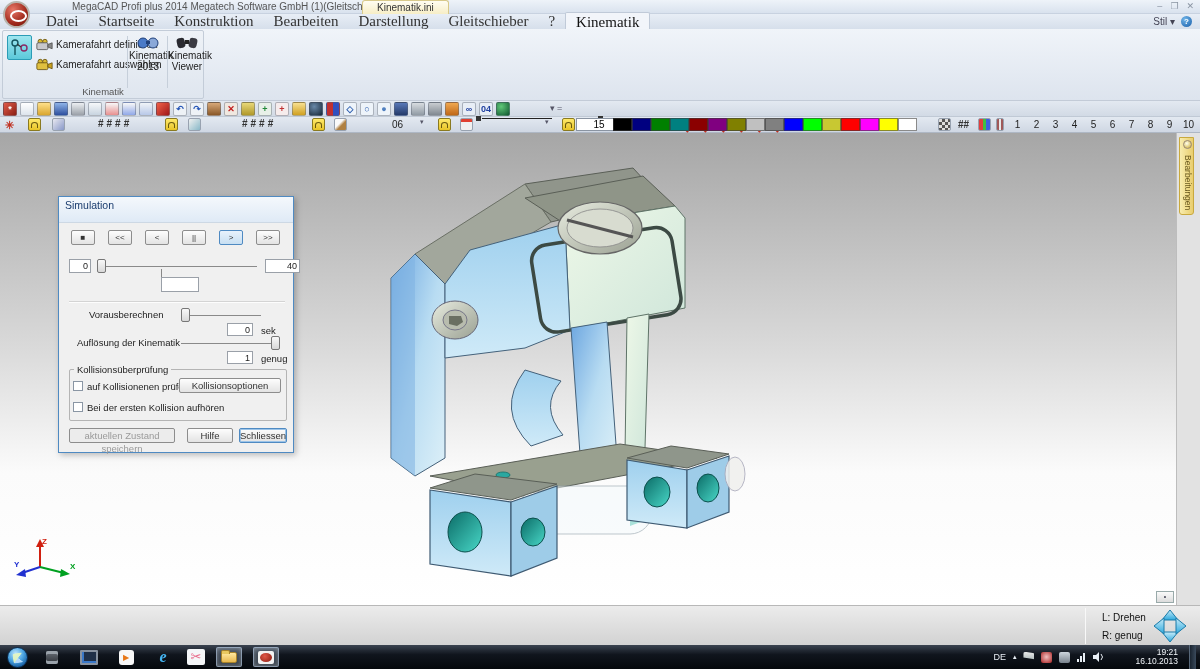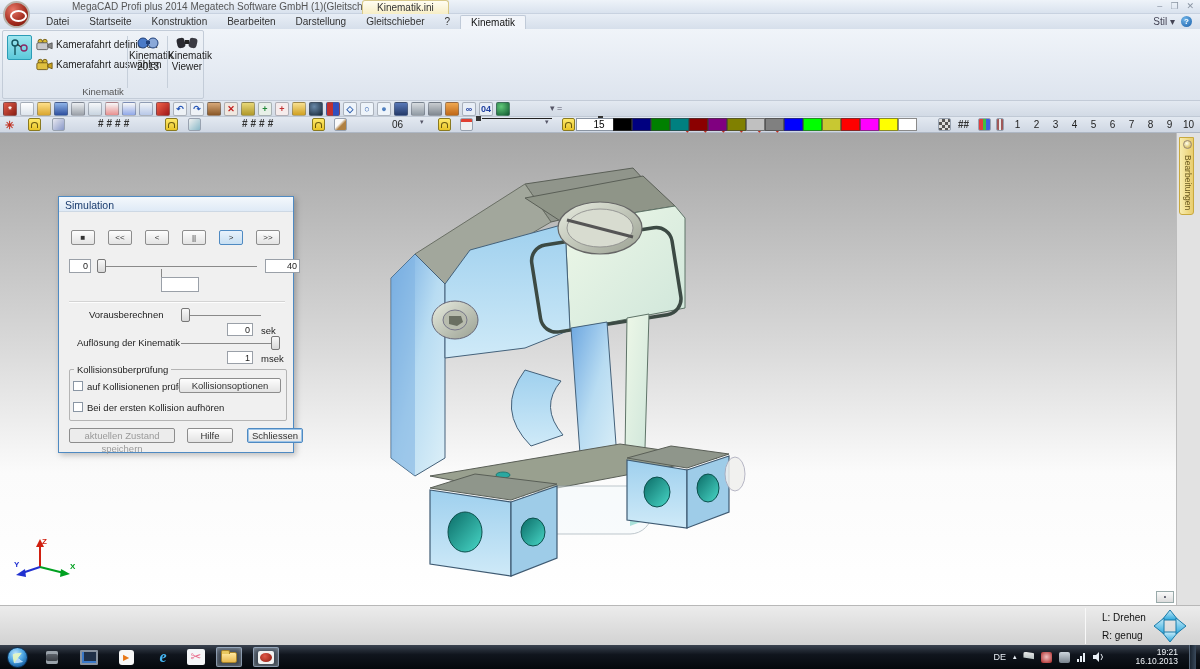--- a/index.html
+++ b/index.html
@@ -17,21 +17,21 @@
 
   
   #megacad-logo { position:absolute; left:3px; top:1px; width:27px; height:27px; border-radius:50%;
     background:radial-gradient(circle at 35% 30%, #e87868, #a02a1c 60%, #701408); border:2px solid #b8b4ac; z-index:50; }
   #megacad-logo::after { content:""; position:absolute; left:5px; top:7px; width:13px; height:8px;
     border:2px solid #fff; border-radius:50%; }
 
   
   #menubar { position:absolute; left:0; top:14px; width:1200px; height:15px;
     background:linear-gradient(180deg,#e8eef6,#d6dfeb); display:flex; align-items:center; padding-left:36px; }
-  .menu-item { padding:1px 10px; font-size:10px; color:#333; }
+  .menu-item { padding:1px 10px; font-size:15px; color:#333;font-family:Liberation Serif, serif; }
   .menu-item.active { background:#f2f5fa; border:1px solid #c0cad8; border-bottom:none; border-radius:2px 2px 0 0; color:#111; }
   #menu-right { position:absolute; right:8px; top:0; height:15px; display:flex; align-items:center; gap:6px; }
   #style-dropdown { font-size:10px; color:#445; }
   #help-icon { width:11px; height:11px; border-radius:50%; background:radial-gradient(circle at 35% 30%,#6fb4e8,#1a5faa);
     color:#fff; font-size:8px; text-align:center; line-height:11px; font-weight:bold; }
 
   
   #ribbon { position:absolute; left:0; top:29px; width:1200px; height:72px;
     background:linear-gradient(180deg,#f0f4f9,#dde4ee); border-bottom:1px solid #c3cbd7; }
   #kin-group { position:absolute; left:2px; top:1px; width:202px; height:69px;
@@ -83,21 +83,21 @@
     background:linear-gradient(90deg,#f8ecae,#e9ce6e); border:1px solid #c9a93e; border-radius:0 0 3px 3px;
     writing-mode:vertical-rl; font-size:8.5px; color:#6a5a20; text-align:center; padding-top:14px; }
   #side-tab-icon { position:absolute; left:3px; top:2px; width:9px; height:9px; border-radius:50%;
     background:radial-gradient(circle at 40% 35%,#ffe,#caa62a); border:1px solid #987; }
   #corner-button { position:absolute; right:26px; bottom:2px; width:18px; height:12px; background:linear-gradient(180deg,#fafafa,#dcdcdc);
     border:1px solid #9aa; font-size:7px; line-height:10px; text-align:center; color:#445; }
 
   
   #sim-dialog { position:absolute; left:58px; top:63px; width:236px; height:257px;
     background:#f0f0f0; border:1px solid #4f8ac2; box-shadow:2px 2px 6px rgba(0,0,0,.25); }
-  #sim-title { height:15px; background:linear-gradient(180deg,#f4f8fc,#dfeaf6); border-bottom:1px solid #cdd8e4;
+  #sim-title { height:26px; background:linear-gradient(180deg,#f4f8fc,#dfeaf6); border-bottom:1px solid #cdd8e4;
     font-size:10.5px; color:#1a3c6e; padding:2px 6px; }
   .sim-btn { position:absolute; height:15px; background:linear-gradient(180deg,#fdfdfd,#e3e3e3);
     border:1px solid #8d8d8d; border-radius:2px; font-size:8px; text-align:center; line-height:13px; color:#333; }
   .sim-btn.active { background:linear-gradient(180deg,#e8f2fc,#c8dff2); border-color:#4f8ac2; }
   .sim-btn.disabled { color:#9a9a9a; background:#ececec; }
   #transport { position:absolute; left:12px; top:33px; width:212px; display:flex; gap:13px; }
   #transport .sim-btn { position:relative; width:24px; flex:none; }
   .val-box { position:absolute; height:14px; background:#fff; border:1px solid #9aa0a8; font-size:9px; text-align:right; padding-right:2px; color:#222; }
   .slider-track { position:absolute; height:1px; background:#8a8a8a; }
   .slider-handle { position:absolute; width:9px; height:14px; background:linear-gradient(180deg,#f8f8f8,#d8d8d8);
@@ -516,34 +516,34 @@
       <span class="dlg-label" style="left:30px;top:112px;" data-name="precompute-label">Vorausberechnen</span>
       <div class="slider-track" style="left:122px;top:118px;width:80px;" data-name="precompute-slider-track"></div>
       <div class="slider-handle" style="left:122px;top:111px;" data-name="precompute-slider-handle"></div>
       <input class="val-box" style="left: 168px; top: 126px; width: 26px; height: 13px;" data-name="precompute-field" readonly="" value="0">
       <span class="dlg-label" style="left:202px;top:128px;" data-name="precompute-unit">sek</span>
 
       <span class="dlg-label" style="left:18px;top:140px;" data-name="resolution-label">Auflösung der Kinematik</span>
       <div class="slider-track" style="left:122px;top:146px;width:98px;" data-name="resolution-slider-track"></div>
       <div class="slider-handle" style="left:212px;top:139px;" data-name="resolution-slider-handle"></div>
       <input class="val-box" style="left: 168px; top: 154px; width: 26px; height: 13px;" data-name="resolution-field" readonly="" value="1">
-      <span class="dlg-label" style="left:202px;top:156px;" data-name="resolution-unit">msek</span>
+      <span class="dlg-label" style="left:202px;top:156px;" data-name="resolution-unit">genug</span>
 
       <div id="collision-group" data-name="collision-groupbox">
         <span id="collision-legend" data-name="collision-group-label">Kollisionsüberprüfung</span>
       </div>
       <span class="chk" style="left:14px;top:184px;" data-name="check-collisions-checkbox"></span>
       <span class="dlg-label" style="left:28px;top:184px;" data-name="check-collisions-label">auf Kollisionenen prüfen</span>
       <span class="sim-btn" style="left:120px;top:181px;width:102px;font-size:9.5px;" data-name="collision-options-button">Kollisionsoptionen</span>
       <span class="chk" style="left:14px;top:205px;" data-name="stop-first-collision-checkbox"></span>
       <span class="dlg-label" style="left:28px;top:205px;" data-name="stop-first-collision-label">Bei der ersten Kollision aufhören</span>
 
       <span class="sim-btn disabled" style="left:10px;top:231px;width:106px;font-size:9.5px;" data-name="save-state-button">aktuellen Zustand speichern</span>
       <span class="sim-btn" style="left:128px;top:231px;width:46px;font-size:9.5px;" data-name="help-button">Hilfe</span>
-      <span class="sim-btn" style="left:188px;top:231px;width:56px;font-size:9.5px;border:1px solid #4f8ac2;box-shadow:0 0 0 1px #9cc4e8 inset;text-align:center;" data-name="close-dialog-button">Schliessen</span>
+      <span class="sim-btn" style="left:180px;top:231px;width:48px;font-size:9.5px;border:1px solid #4f8ac2;box-shadow:0 0 0 1px #9cc4e8 inset;text-align:center;" data-name="close-dialog-button">Schliessen</span>
     </div>
 
     <div id="side-strip" data-name="side-panel-strip">
       <div id="side-tab" data-name="bearbeitungen-tab">
         <span id="side-tab-icon" data-name="edits-icon"></span>
         <span data-name="bearbeitungen-label">Bearbeitungen</span>
       </div>
     </div>
     <div id="corner-button" data-name="viewport-corner-button">•</div>
   </div>

